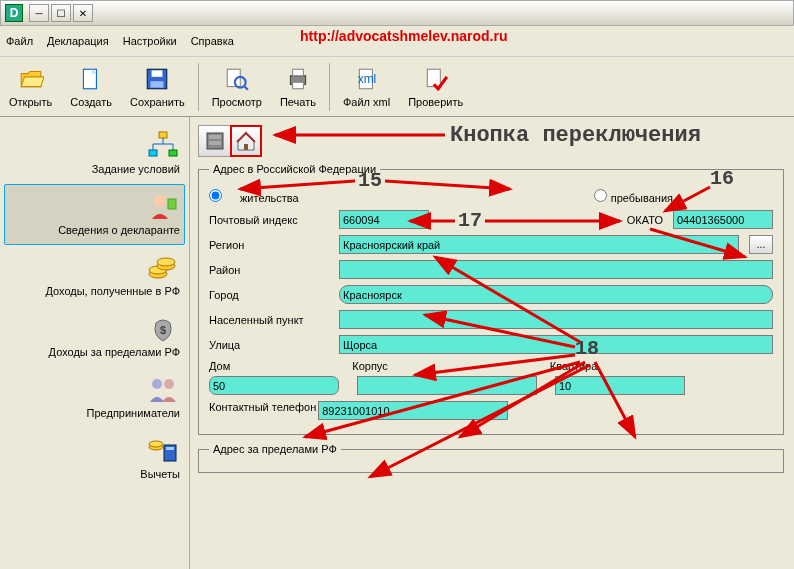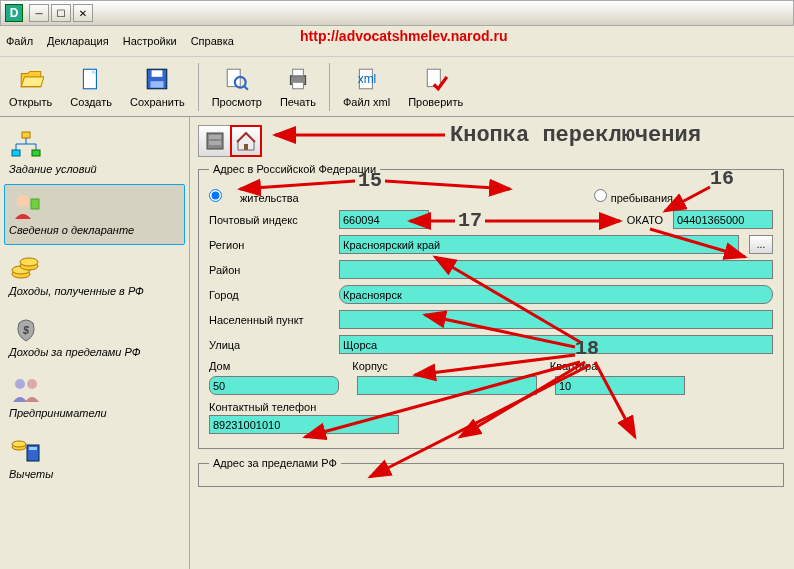--- a/index.html
+++ b/index.html
@@ -15,21 +15,21 @@
 .menubar span { cursor: default; }
 
 .toolbar { height: 60px; background: #ece9d8; border-bottom: 1px solid #999; display: flex; align-items: center; gap: 0; }
 .tbtn { display: flex; flex-direction: column; align-items: center; justify-content: flex-end; padding: 4px 8px; border: 1px solid transparent; gap: 4px; }
 .tbtn .ico { width: 26px; height: 26px; }
 .tbtn .lbl { font-size: 11px; }
 .tsep { width: 1px; height: 48px; background: #aaa; margin: 0 4px; }
 
 .content { display: flex; height: calc(569px - 26px - 22px - 60px); }
 .sidebar { width: 190px; background: #ece9d8; border-right: 1px solid #aaa; padding: 6px 4px; display: flex; flex-direction: column; }
-.navitem { display: flex; flex-direction: column; align-items: flex-start; padding: 6px 4px 8px; cursor: pointer; border: 1px solid transparent; font-style: italic; }
+.navitem { display: flex; flex-direction: column; align-items: flex-end; padding: 6px 4px 8px; cursor: pointer; border: 1px solid transparent; }
 .navitem.selected { background: #d6d2c2; border: 1px solid #0ea5e9; border-radius: 2px; }
 .navitem .nico { width: 34px; height: 30px; margin-bottom: 3px; }
 .navitem .nlbl { text-align: center; font-size: 11px; }
 
 .form { flex: 1; background: #ece9d8; padding: 8px 10px 4px 8px; position: relative; }
 .tabbtns { display: flex; gap: 0; margin-bottom: 6px; }
 .tabbtn { width: 32px; height: 32px; border: 1px solid #999; background: linear-gradient(#fff,#ddd); display: flex; align-items: center; justify-content: center; }
 .tabbtn:first-child { border-right: none; }
 .tabbtn.active { border: 2px solid #d00; }
 
@@ -255,21 +255,21 @@
         <span>Квартира</span>
       </div>
       <div class="row" style="gap:6px; margin-top:-2px;">
         <input type="text" style="width: 130px; border-radius: 7px;" value="50">
         <span style="width:6px"></span>
         <input type="text" style="width: 180px;" value="">
         <span style="width:6px"></span>
         <input type="text" style="width: 130px;" value="10">
       </div>
 
-      <div class="row" style="flex-direction:column; align-items:flex-start; gap:2px;">
+      <div class="row" style="align-items:flex-start; gap:2px;">
         <span>Контактный телефон</span>
         <input type="text" style="width: 190px;" value="89231001010">
       </div>
     </fieldset>
 
     <fieldset style="height:30px">
       <legend>Адрес за пределами РФ</legend>
     </fieldset>
 
     <div class="annotation annot-text" style="left:260px; top:6px;">Кнопка переключения</div>

